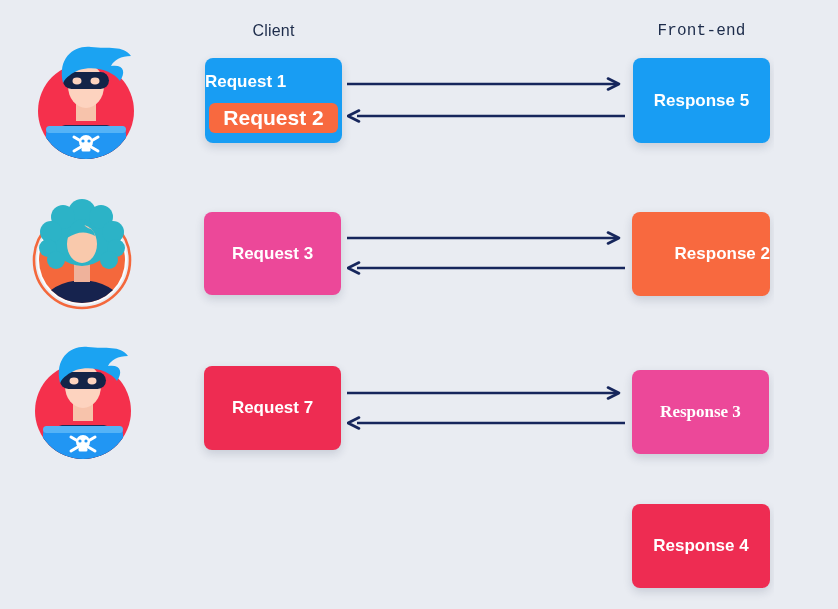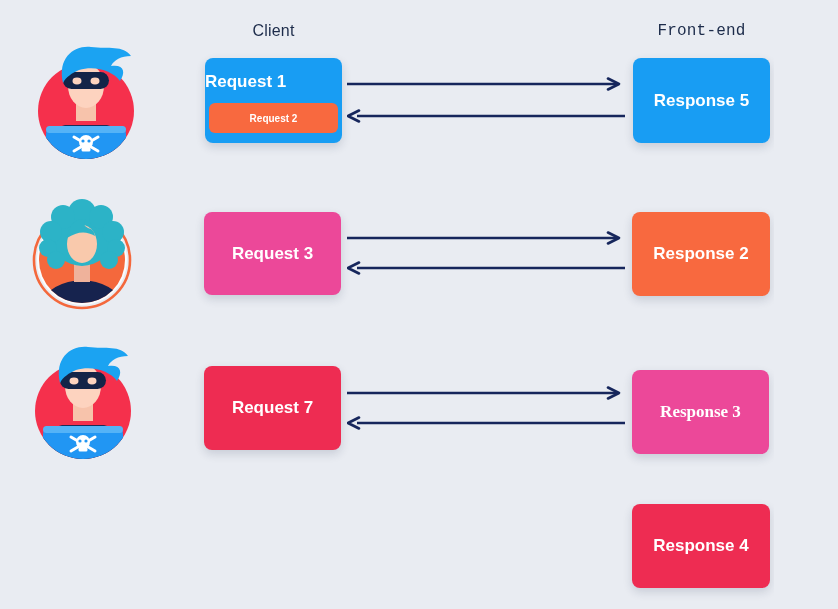--- a/index.html
+++ b/index.html
@@ -16,29 +16,29 @@
   .col-label--client { left:205px; top:22px; }
   .col-label--frontend { left:633px; top:22px;font-family:Liberation Mono, monospace; }
 
   .node {
     position:absolute; border-radius:8px; color:#ffffff;
     font-weight:700; font-size:17px; text-align:center;
     display:flex; align-items:center; justify-content:center;
     box-shadow:0 4px 10px rgba(28,43,74,.16);
   }
   .blue    { background:#189df3; }
-  .orange  { background:#f8693f; }
+  .orange  { background:#f8693f;justify-content:flex-end; }
   .teal    { background:#ec4899; }
   .crimson { background:#ee2c52; }
 
   .node--request1  { left:205px; top:58px;  width:137px; height:85px; display:block; }
   .node--request1 .stacked-title { position:absolute; top:14px; left:0; right:0; text-align:left; }
   .node--request2  {
     position:absolute; left:4px; top:45px; width:129px; height:30px;
-    border-radius:6px; font-size:10px; font-weight:700; color:#fff;
+    border-radius:6px; font-size:21px; font-weight:700; color:#fff;
     display:flex; align-items:center; justify-content:center;
   }
   .node--response1 { left:633px; top:58px;  width:137px; height:85px; }
   .node--request3  { left:204px; top:212px; width:137px; height:83px; }
   .node--response2 { left:632px; top:212px; width:138px; height:84px; }
   .node--request4  { left:204px; top:366px; width:137px; height:84px; }
   .node--response3 { left:632px; top:370px; width:137px; height:84px;font-family:Liberation Serif, serif; }
   .node--response4 { left:632px; top:504px; width:138px; height:84px; }
 
   .arrow { position:absolute; left:347px; width:280px; height:14px; }

